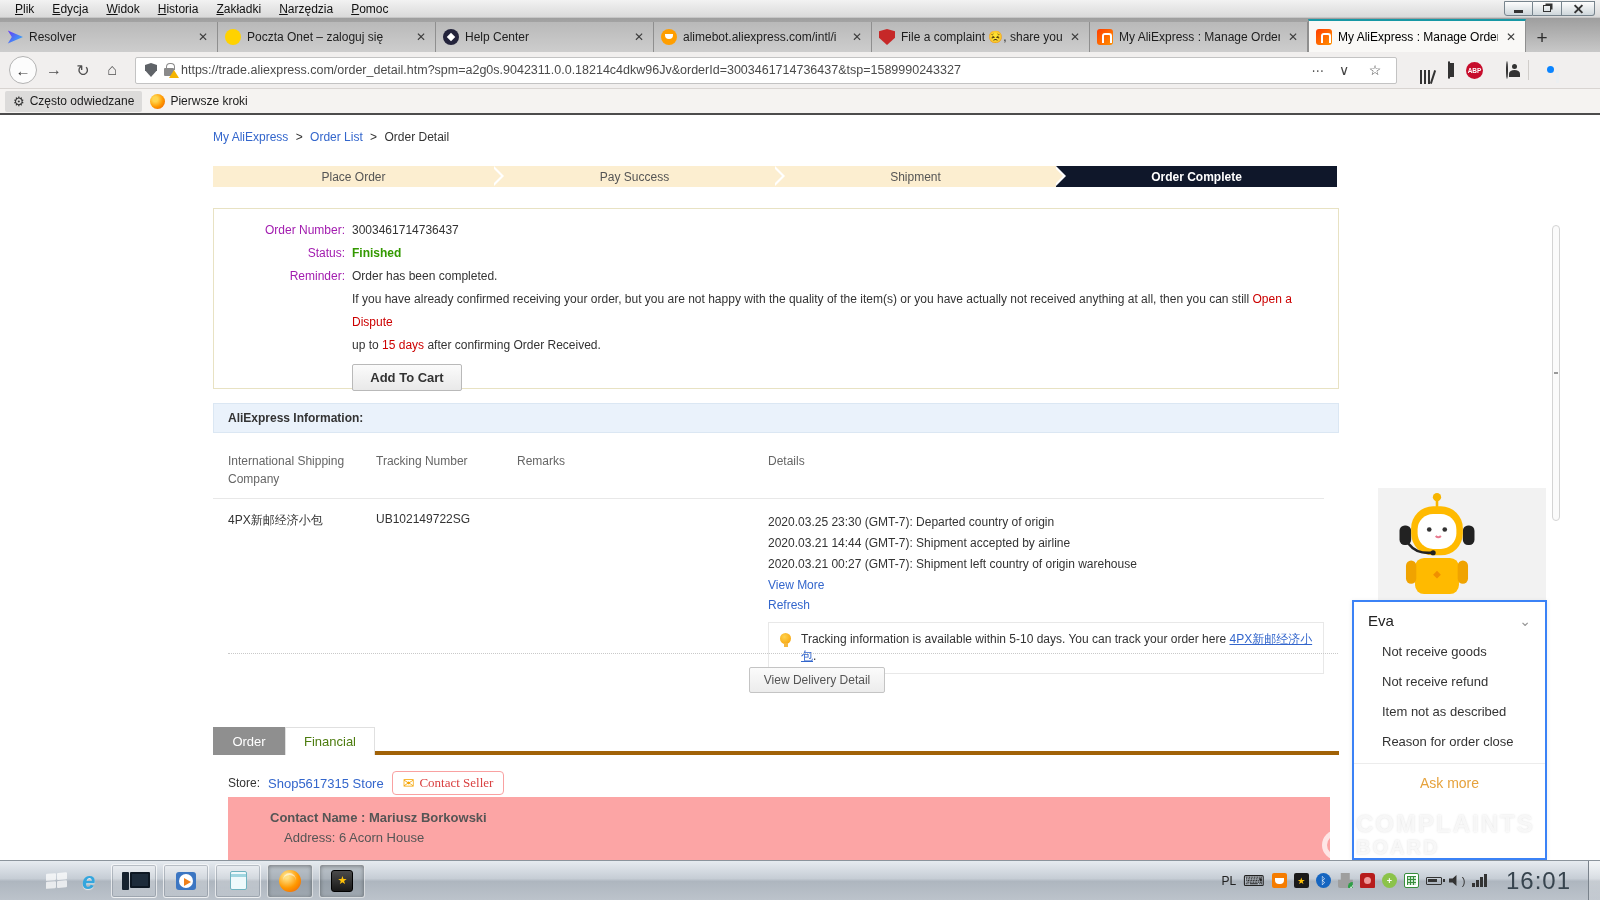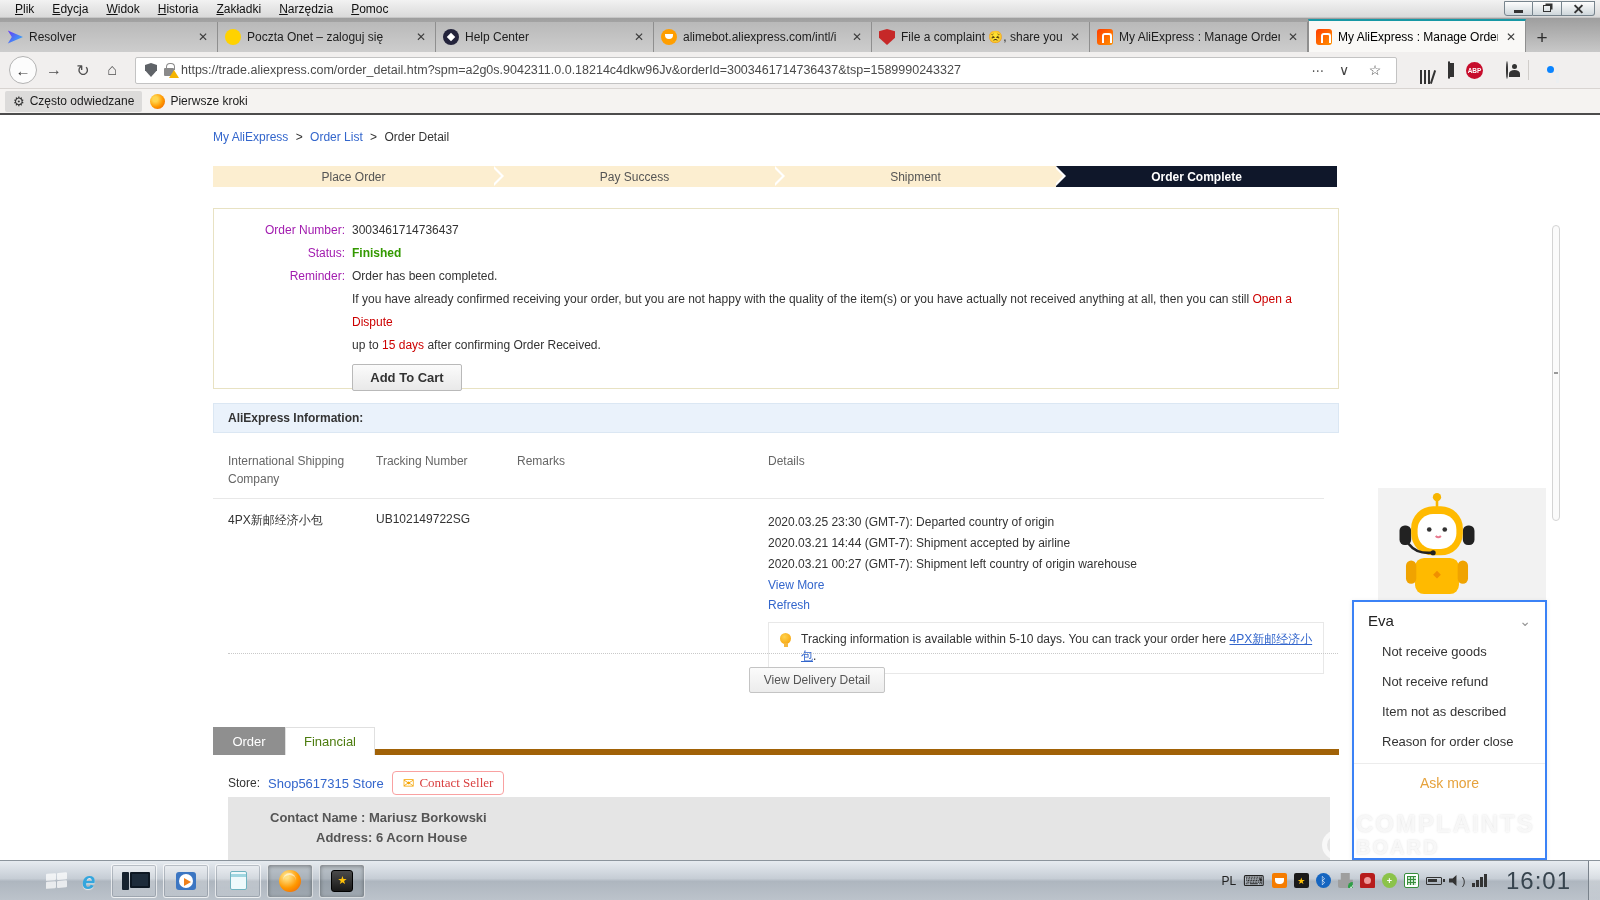--- a/index.html
+++ b/index.html
@@ -99,35 +99,35 @@
   .lhr{position:absolute;top:52px;left:0;width:1111px;border-top:1px solid #e8e8e8}
   .lrow{position:absolute;top:66px;color:#333}
   .events div{line-height:21px}
   .loglnk{display:block;line-height:20px}
   .notice{margin-top:7px;width:556px;border:1px solid #e8e8e8;background:#fff;padding:8px 10px 8px 32px;line-height:17px;position:relative;color:#333}
   .bulb{position:absolute;left:11px;top:10px;width:11px;height:11px;border-radius:50%;background:radial-gradient(circle at 40% 35%,#ffd24d,#f59b00)}
   .bulb::after{content:"";position:absolute;left:3.5px;top:10px;width:4px;height:4px;background:#f5b73f}
   .dotline{position:absolute;left:228px;top:537px;width:1110px;border-top:1px dotted #c9c9c9}
   .delivbtn{position:absolute;left:749px;top:551px;width:136px;height:26px;background:linear-gradient(#fbfbfb,#ececec);border:1px solid #c4c4c4;border-radius:2px;color:#555;font-size:12px;font-family:"Liberation Sans",sans-serif}
 
-  .ftabs{position:absolute;left:213px;top:611px;width:1126px;height:28px;border-bottom:6px solid #a16207;display:flex}
+  .ftabs{position:absolute;left:213px;top:611px;width:1126px;height:28px;border-bottom:4px solid #a16207;display:flex}
   .ftab{height:28px;display:flex;align-items:center;justify-content:center;font-size:13px}
   .ftab-order{width:72px;background:#8f8f8f;color:#fff}
   .ftab-fin{width:90px;background:#fff;border:1px solid #e0e0e0;border-bottom:none;color:#4d7c0f}
 
   .storerow{position:absolute;left:228px;top:655px;display:flex;align-items:center;gap:8px}
   .store-label{color:#333}
   .store-link{font-size:13px}
   .contactseller{display:flex;align-items:center;gap:5px;border:1px solid #f9a1a1;border-radius:4px;padding:3px 10px;background:#fff}
   .cs-env{color:#f5a400;font-size:14px}
   .cs-txt{color:#d94040;font-size:13px;font-family:"Liberation Serif",serif}
 
-  .contactbox{position:absolute;left:228px;top:681px;width:1102px;height:63px;background:#e5e5e5;padding-top:11px;color:#555;font-size:13px}
+  .contactbox{position:absolute;left:228px;top:681px;width:1102px;height:63px;background:#fca5a5;padding-top:11px;color:#555;font-size:13px}
   .cline1{margin-left:42px;font-weight:bold;line-height:20px}
-  .cline2{margin-left:88px;font-weight:bold;line-height:20px}
+  .cline2{margin-left:56px;font-weight:normal;line-height:20px}
 
   
   .eva-gray{position:absolute;left:1378px;top:372px;width:168px;height:114px;background:#f2f2f2}
   .eva-bot{position:absolute;left:1398px;top:376px}
   .eva-panel{position:absolute;left:1352px;top:484px;width:195px;height:260px;background:#fff;border:2px solid #3b82f6;box-shadow:0 1px 5px rgba(0,0,0,.08);z-index:4}
   .eva-head{display:flex;align-items:center;padding:10px 14px 0 14px}
   .eva-title{flex:1;font-size:15px;color:#222}
   .eva-chev{color:#999;font-size:14px}
   .eva-item{margin:16px 0 0 28px;font-size:13px;color:#333;line-height:14px}
   .eva-sep{margin-top:14px;border-top:1px solid #ececec}

